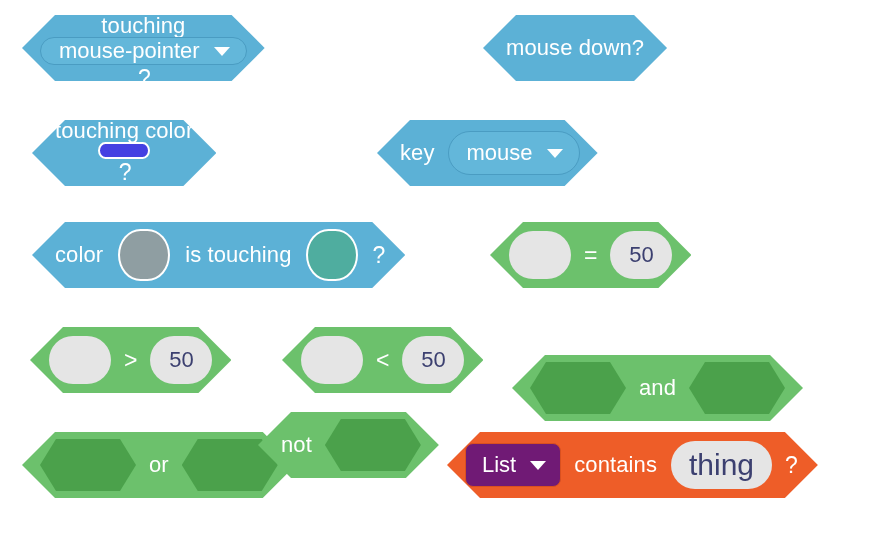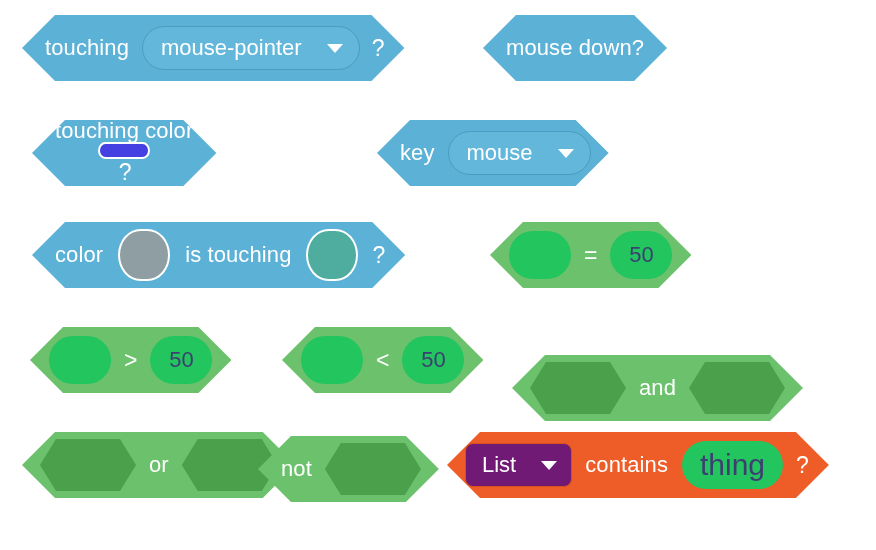--- a/index.html
+++ b/index.html
@@ -42,21 +42,21 @@
     display:inline-block;
     padding:0 9px;
     line-height:1;
     letter-spacing:.1px;
   }
 
   
   .dropdown{
     display:inline-flex;
     align-items:center;
-    gap:25px;
+    gap:14px;
     height:44px;
     padding:0 16px 0 18px;
     margin:0 4px;
     border-radius:22px;
     background:#63b7da;
     border:1.5px solid #4a9cc2;
     box-sizing:border-box;
     font-size:22px;
     color:#fff;
   }
@@ -89,21 +89,21 @@
   
   .oval{
     display:inline-flex;
     align-items:center;
     justify-content:center;
     min-width:62px;
     height:48px;
     padding:0 14px;
     margin:0 5px;
     border-radius:26px;
-    background:#22c55e;
+    background:#e5e5e5;
     color:#3c4070;
     font-size:22px;
     box-sizing:border-box;
   }
   .oval.empty{min-width:62px;width:62px;padding:0;}
   .oval.text{min-width:0;padding:8px 18px;font-size:30px;}
 
   
   .slot{
     display:inline-block;
@@ -121,21 +121,21 @@
     font-size:23px;
     color:#ffffff;
   }
   .qmark{display:inline-block;padding:0 6px 0 8px;font-size:23px;}
 </style>
 </head>
 <body>
 
 <div id="palette">
 
-  <div class="block sensing outlined" style="left:22px;top:15px;">
+  <div class="block sensing outlined" style="left:22px;top:15px;flex-direction:column;">
     <span class="label">touching</span>
     <span class="dropdown">
       <span>mouse-pointer</span>
       <span class="caret"></span>
     </span>
     <span class="qmark">?</span>
   </div>
 
   <div class="block sensing outlined" style="left:483px;top:15px;">
     <span class="label">mouse down?</span>
@@ -186,21 +186,21 @@
     <span class="label">and</span>
     <span class="slot"></span>
   </div>
 
   <div class="block operator outlined" style="left:22px;top:432px;">
     <span class="slot"></span>
     <span class="label">or</span>
     <span class="slot"></span>
   </div>
 
-  <div class="block operator outlined" style="left:258px;top:436px;">
+  <div class="block operator outlined" style="left:258px;top:412px;">
     <span class="label">not</span>
     <span class="slot"></span>
   </div>
 
   <div class="block list outlined" style="left:447px;top:432px;">
     <span class="dropdown square">
       <span>List</span>
       <span class="caret"></span>
     </span>
     <span class="label">contains</span>

